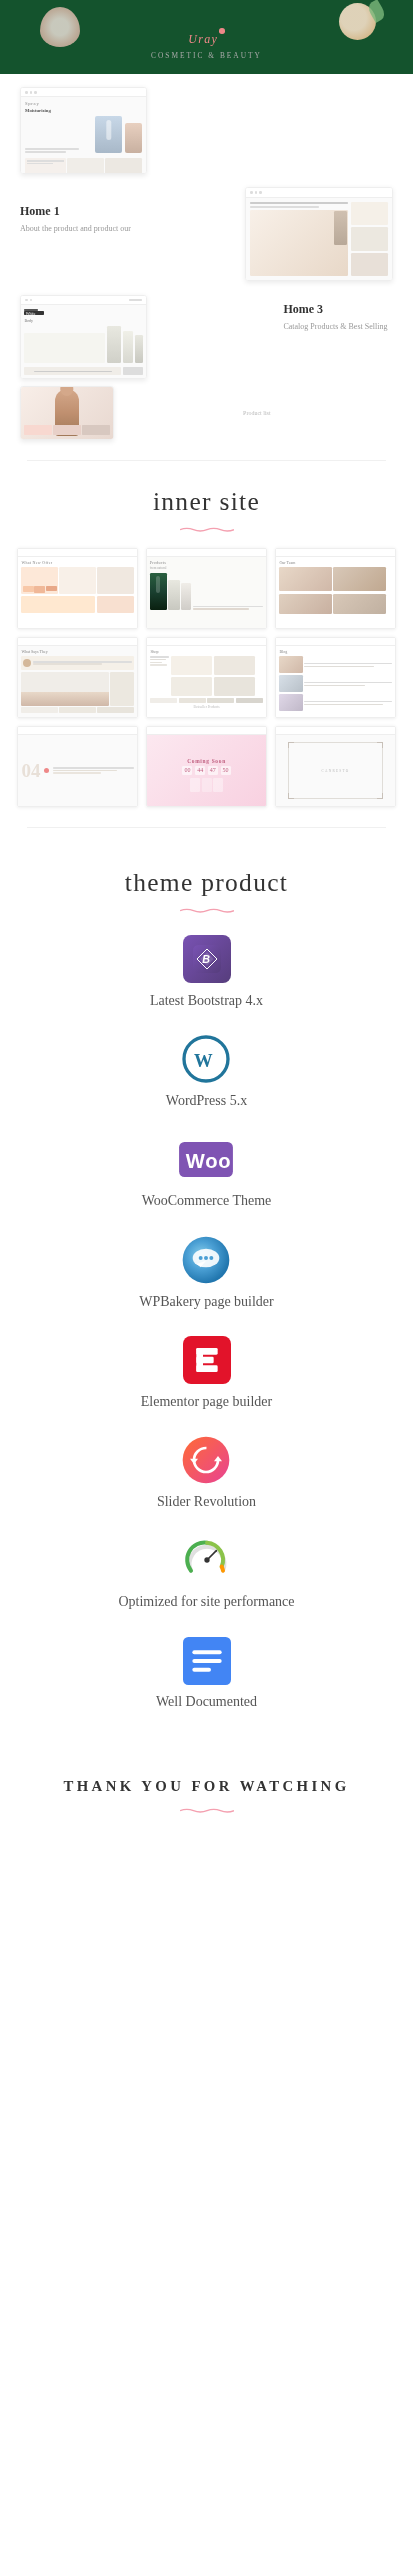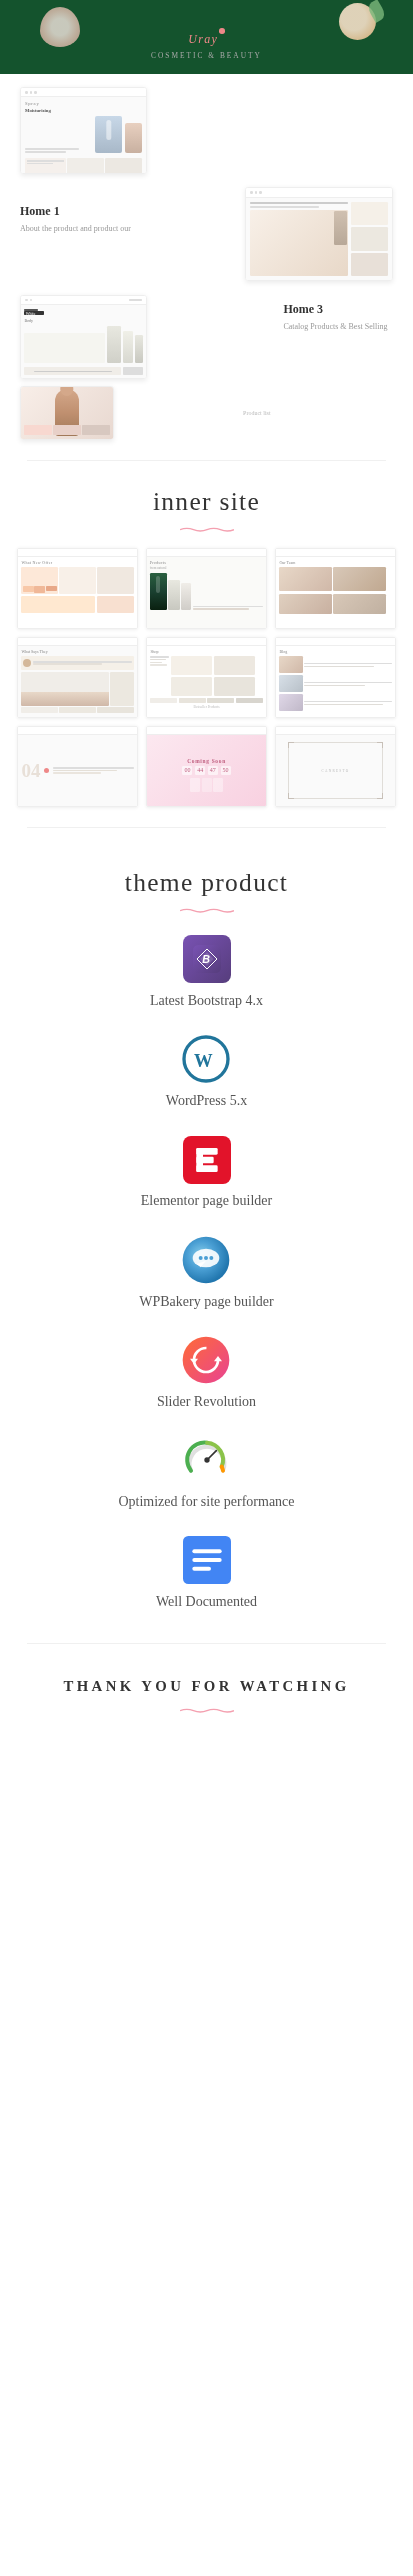--- a/index.html
+++ b/index.html
@@ -665,33 +665,28 @@
         <svg width="48" height="48" viewBox="0 0 72 72" xmlns="http://www.w3.org/2000/svg">
           <circle cx="36" cy="36" r="33" fill="none" stroke="#21759b" stroke-width="5"></circle>
           <circle cx="36" cy="36" r="28" fill="white"></circle>
 
           <text x="18" y="48" font-size="28" font-weight="900" fill="#21759b" font-family="Georgia, serif">W</text>
         </svg>
       </div>
       <div class="feature-label">WordPress 5.x</div>
     </div>
 
-
     <div class="feature-item">
       <div class="feature-icon-wrap">
-        <svg width="48" height="48" viewBox="0 0 72 72" xmlns="http://www.w3.org/2000/svg">
-          <rect width="72" height="72" rx="12" fill="#e2132a"></rect>
-
-          <rect x="20" y="18" width="10" height="36" rx="2" fill="white"></rect>
-          <rect x="20" y="18" width="32" height="10" rx="2" fill="white"></rect>
-          <rect x="20" y="31" width="26" height="10" rx="2" fill="white"></rect>
-          <rect x="20" y="44" width="32" height="10" rx="2" fill="white"></rect>
+        <svg width="54" height="35" viewBox="0 0 80 52" xmlns="http://www.w3.org/2000/svg">
+          <rect width="80" height="52" rx="8" fill="#7f54b3"></rect>
+          <text x="10" y="38" font-size="30" font-weight="900" fill="white" font-family="Arial, sans-serif" letter-spacing="1">Woo</text>
         </svg>
       </div>
-      <div class="feature-label">Elementor page builder</div>
+      <div class="feature-label">WooCommerce Theme</div>
     </div>
 
     <div class="feature-item">
       <div class="feature-icon-wrap">
         <svg width="48" height="48" viewBox="0 0 72 72" xmlns="http://www.w3.org/2000/svg">
           <defs>
             <radialGradient id="bgwpb" cx="40%" cy="40%" r="60%">
               <stop offset="0%" stop-color="#87ceeb"></stop>
               <stop offset="50%" stop-color="#4a9fd4"></stop>
               <stop offset="100%" stop-color="#2176ae"></stop>
@@ -705,20 +700,34 @@
           <circle cx="36" cy="33" r="3" fill="#4a9fd4"></circle>
           <circle cx="44" cy="33" r="3" fill="#4a9fd4"></circle>
         </svg>
       </div>
       <div class="feature-label">WPBakery page builder</div>
     </div>
 
     <div class="feature-item">
       <div class="feature-icon-wrap">
         <svg width="48" height="48" viewBox="0 0 72 72" xmlns="http://www.w3.org/2000/svg">
+          <rect width="72" height="72" rx="12" fill="#e2132a"></rect>
+
+          <rect x="20" y="18" width="10" height="36" rx="2" fill="white"></rect>
+          <rect x="20" y="18" width="32" height="10" rx="2" fill="white"></rect>
+          <rect x="20" y="31" width="26" height="10" rx="2" fill="white"></rect>
+          <rect x="20" y="44" width="32" height="10" rx="2" fill="white"></rect>
+        </svg>
+      </div>
+      <div class="feature-label">Elementor page builder</div>
+    </div>
+
+    <div class="feature-item">
+      <div class="feature-icon-wrap">
+        <svg width="48" height="48" viewBox="0 0 72 72" xmlns="http://www.w3.org/2000/svg">
           <defs>
             <linearGradient id="bgsr" x1="0" y1="0" x2="1" y2="1">
               <stop offset="0%" stop-color="#ff6b35"></stop>
               <stop offset="100%" stop-color="#e84393"></stop>
             </linearGradient>
           </defs>
           <circle cx="36" cy="36" r="35" fill="url(#bgsr)"></circle>
 
           <circle cx="36" cy="36" r="18" fill="none" stroke="white" stroke-width="4" stroke-dasharray="85 28"></circle>
           <polygon points="54,30 60,38 48,38" fill="white"></polygon>

